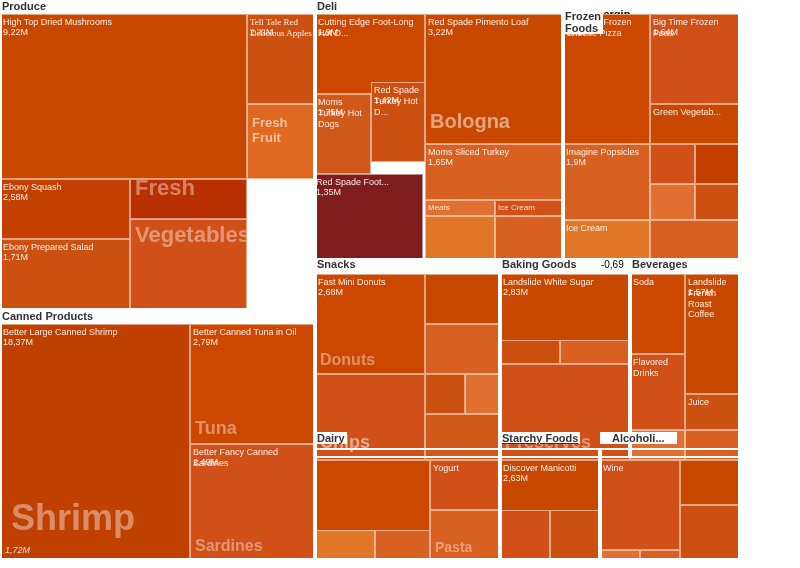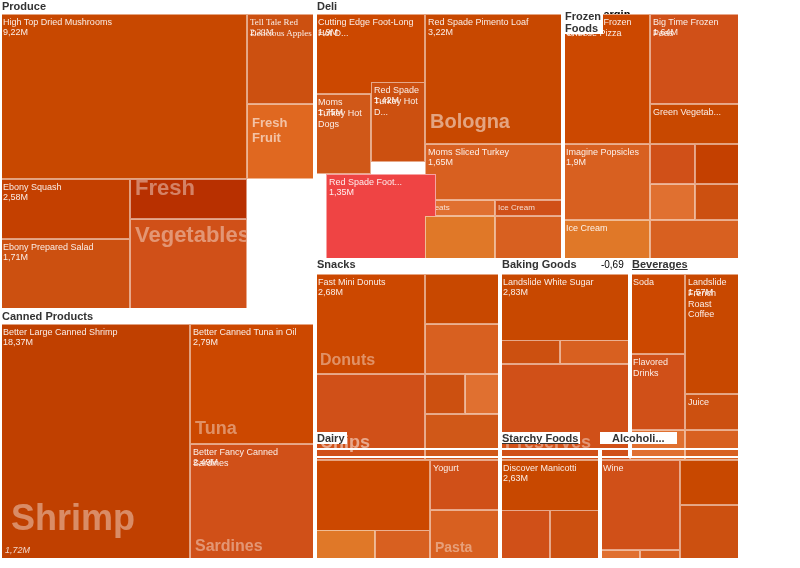--- a/index.html
+++ b/index.html
@@ -16,21 +16,21 @@
 
 <div class="container">
   <div style="position:relative; width:740px; height:568px;">
 
     <div style="position:absolute; left:0; top:0; font-size:11px; font-weight:bold; color:#333; background:white; padding:0 2px; z-index:10;">Produce</div>
     <div style="position:absolute; left:315px; top:0; font-size:11px; font-weight:bold; color:#333; background:white; padding:0 2px; z-index:10;">Deli</div>
     <div style="position:absolute; left:563px; top:0; font-size:11px; font-weight:bold; color:#333; background:white; padding:0 2px; z-index:10;margin-top:10px;">Frozen Foods</div>
     <div style="position:absolute; left:0; top:310px; font-size:11px; font-weight:bold; color:#333; background:white; padding:0 2px; z-index:10;">Canned Products</div>
     <div style="position:absolute; left:315px; top:258px; font-size:11px; font-weight:bold; color:#333; background:white; padding:0 2px; z-index:10;">Snacks</div>
     <div style="position:absolute; left:500px; top:258px; font-size:11px; font-weight:bold; color:#333; background:white; padding:0 2px; z-index:10;">Baking Goods</div>
-    <div style="position:absolute; left:630px; top:258px; font-size:11px; font-weight:bold; color:#333; background:white; padding:0 2px; z-index:10;text-decoration:underline;">Beverages</div>
+    <div style="position:absolute; left:630px; top:258px; font-size:11px; font-weight:bold; color:#333; background:white; padding:0 2px; z-index:10;">Beverages</div>
     <div style="position:absolute; left:315px; top:432px; font-size:11px; font-weight:bold; color:#333; background:white; padding:0 2px; z-index:10;">Dairy</div>
     <div style="position:absolute; left:500px; top:432px; font-size:11px; font-weight:bold; color:#333; background:white; padding:0 2px; z-index:10;text-decoration:underline;">Starchy Foods</div>
     <div style="position:absolute; left:600px; top:432px; font-size:11px; font-weight:bold; color:#333; background:white; padding:0 12px; z-index:10;">Alcoholi...</div>
 
     <div class="cell" style="left:0;top:14px;width:247px;height:165px;background:#c84800;">
       <div class="cell-label">High Top Dried Mushrooms</div>
       <div class="cell-value">9,22M</div>
     </div>
     <div class="cell" style="left:247px;top:14px;width:68px;height:90px;background:#cc5010;font-family:Liberation Serif, serif;">
       <div class="cell-label">Tell Tale Red Delicious Apples</div>
@@ -74,21 +74,21 @@
     <div class="cell" style="left:425px;top:144px;width:138px;height:56px;background:#d86020;">
       <div class="cell-label">Moms Sliced Turkey</div>
       <div class="cell-value">1,65M</div>
     </div>
     <div class="cell" style="left:425px;top:200px;width:70px;height:16px;background:#e07030;">
       <div style="font-size:8px;color:rgba(255,255,255,0.8);position:absolute;top:2px;left:2px;">Meats</div>
     </div>
     <div class="cell" style="left:495px;top:200px;width:68px;height:16px;background:#d05018;">
       <div style="font-size:8px;color:rgba(255,255,255,0.8);position:absolute;top:2px;left:2px;">Ice Cream</div>
     </div>
-    <div class="cell" style="left:326px;top:174px;width:110px;height:86px;background:#ef4444;text-decoration:underline;">
+    <div class="cell" style="left:313px;top:174px;width:110px;height:86px;background:#7f1d1d;text-decoration:underline;">
       <div class="cell-label">Red Spade Foot...</div>
       <div class="cell-value">1,35M</div>
     </div>
     <div class="cell" style="left:425px;top:216px;width:70px;height:44px;background:#e07828;"></div>
     <div class="cell" style="left:495px;top:216px;width:68px;height:44px;background:#d86020;"></div>
 
     <div class="cell" style="left:563px;top:14px;width:87px;height:130px;background:#cc4800;">
       <div class="cell-label">Big Time Frozen Cheese Pizza</div>
       <div class="cell-value">3,02M</div>
     </div>

